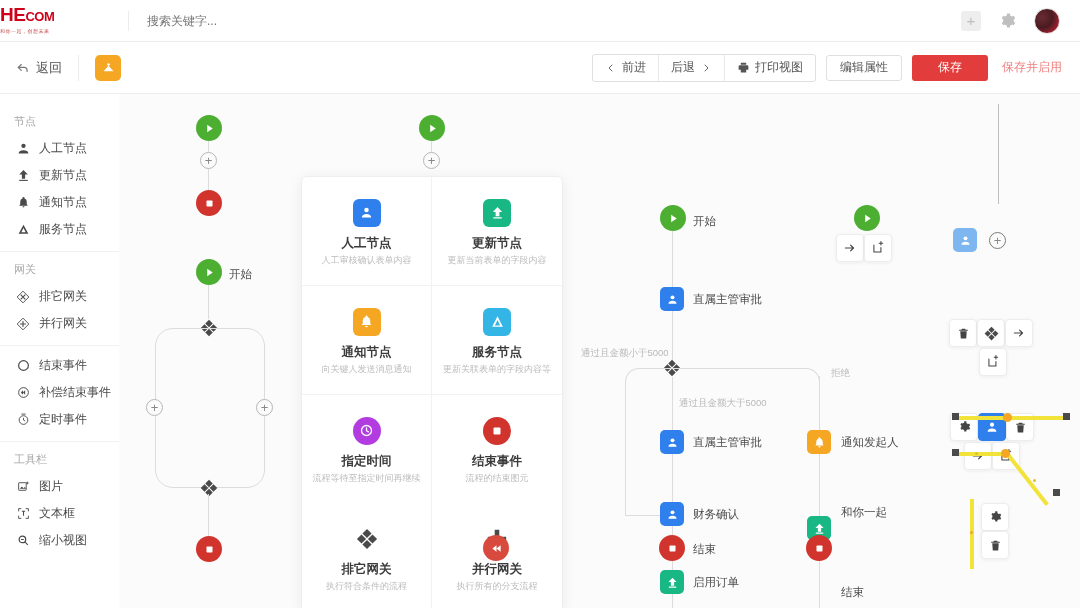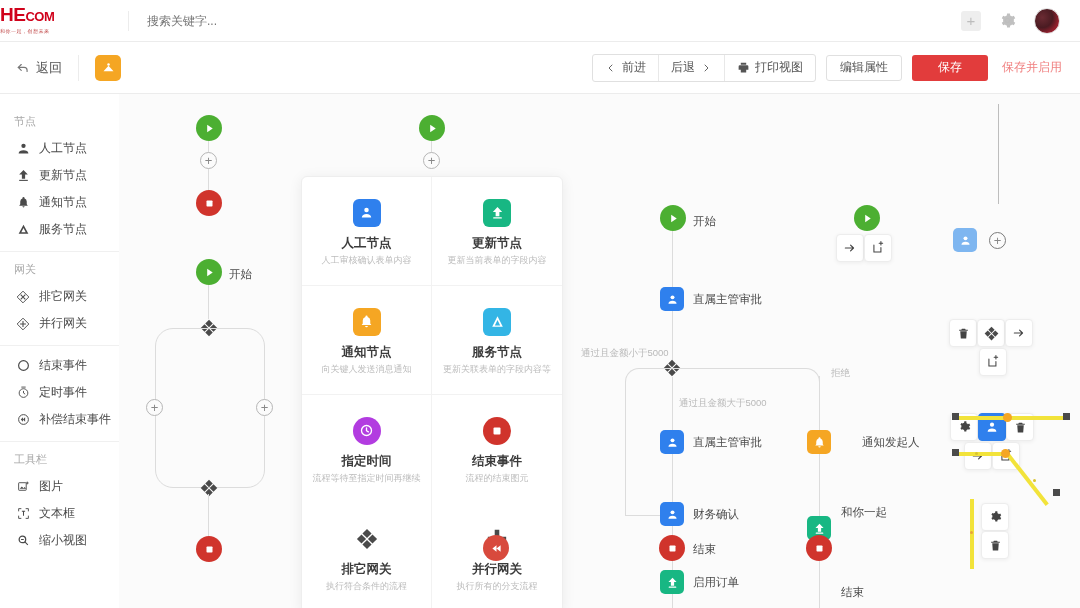--- a/index.html
+++ b/index.html
@@ -288,35 +288,35 @@
       <div class="side-item">
         <span class="side-ic">
           <svg width="13" height="13" viewBox="0 0 24 24" fill="none" stroke="#4a4a4a" stroke-width="2.2">
               <circle cx="12" cy="12" r="9"></circle>
             </svg>
         </span>
         <span>结束事件</span>
       </div>
       <div class="side-item">
         <span class="side-ic">
+          <svg width="13" height="13" viewBox="0 0 24 24" fill="none" stroke="#4a4a4a" stroke-width="1.8">
+              <circle cx="12" cy="12" r="9"></circle>
+              <path d="M15 8l-4 4 4 4M11 8l-4 4 4 4" fill="#4a4a4a" stroke="none"></path>
+            </svg>
+        </span>
+        <span>补偿结束事件</span>
+      </div>
+      <div class="side-item">
+        <span class="side-ic">
           <svg width="13" height="13" viewBox="0 0 24 24" fill="none" stroke="#4a4a4a" stroke-width="1.7">
               <circle cx="12" cy="13" r="8"></circle>
               <path d="M12 9v4l3 2M8 2h8"></path>
             </svg>
         </span>
         <span>定时事件</span>
-      </div>
-      <div class="side-item">
-        <span class="side-ic">
-          <svg width="13" height="13" viewBox="0 0 24 24" fill="none" stroke="#4a4a4a" stroke-width="1.8">
-              <circle cx="12" cy="12" r="9"></circle>
-              <path d="M15 8l-4 4 4 4M11 8l-4 4 4 4" fill="#4a4a4a" stroke="none"></path>
-            </svg>
-        </span>
-        <span>补偿结束事件</span>
       </div>
     </div>
 
     <div class="side-sec">
       <div class="side-head">工具栏</div>
       <div class="side-item">
         <span class="side-ic">
           <svg width="13" height="13" viewBox="0 0 24 24" fill="none" stroke="#4a4a4a" stroke-width="1.7">
               <rect x="3" y="5" width="14" height="14" rx="1"></rect>
               <path d="M5 16l4-4 3 3 2-2 3 3" fill="#4a4a4a" stroke="none"></path>
@@ -565,21 +565,21 @@
     </div>
     <div class="lbl" style="left:574px; top:448px;">结束</div>
 
     <div class="vline" style="left:700px; top:282px; height:54px;"></div>
     <div class="node-sq" style="left:688px; top:336px; background:#f5a623;">
       <svg width="13" height="13" viewBox="0 0 24 24" fill="#fff">
           <path d="M12 2.5a1.8 1.8 0 011.8 1.8v.5A6 6 0 0118 10.5v4.5l1.8 2.6H4.2L6 15v-4.5a6 6 0 014.2-5.7v-.5A1.8 1.8 0 0112 2.5z"></path>
           <path d="M9.8 19h4.4a2.2 2.2 0 01-4.4 0z"></path>
         </svg>
     </div>
-    <div class="lbl" style="left:722px; top:341px;margin-left:21px;">通知发起人</div>
+    <div class="lbl" style="left:722px; top:341px;">通知发起人</div>
     <div class="vline" style="left:700px; top:360px; height:62px;"></div>
 
     <div class="node-sq" style="left:688px; top:422px; background:#18b783;">
       <svg width="13" height="13" viewBox="0 0 24 24" fill="#fff">
           <path d="M12 3L4.5 11H9v7h6v-7h4.5z"></path>
           <rect x="5" y="19.5" width="14" height="2.2" rx="1"></rect>
         </svg>
     </div>
     <div class="lbl" style="left:722px; top:411px;">和你一起</div>
     <div class="vline" style="left:700px; top:446px; height:96px;"></div>

